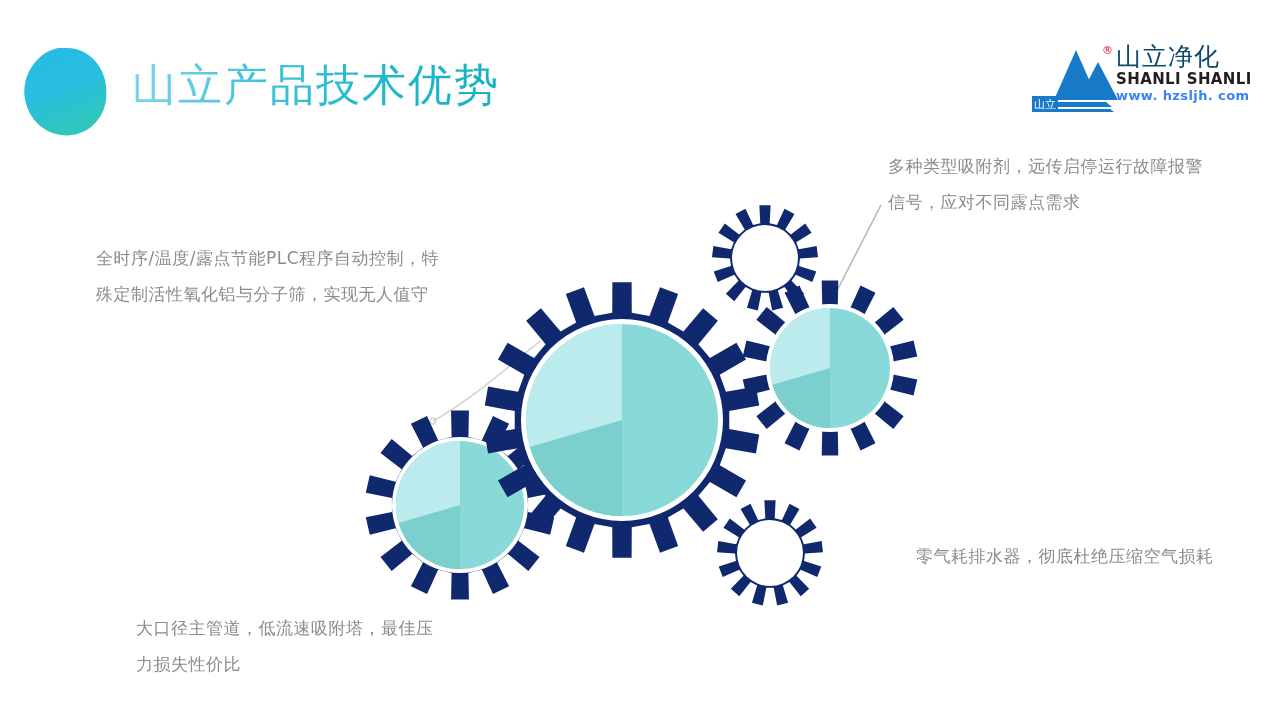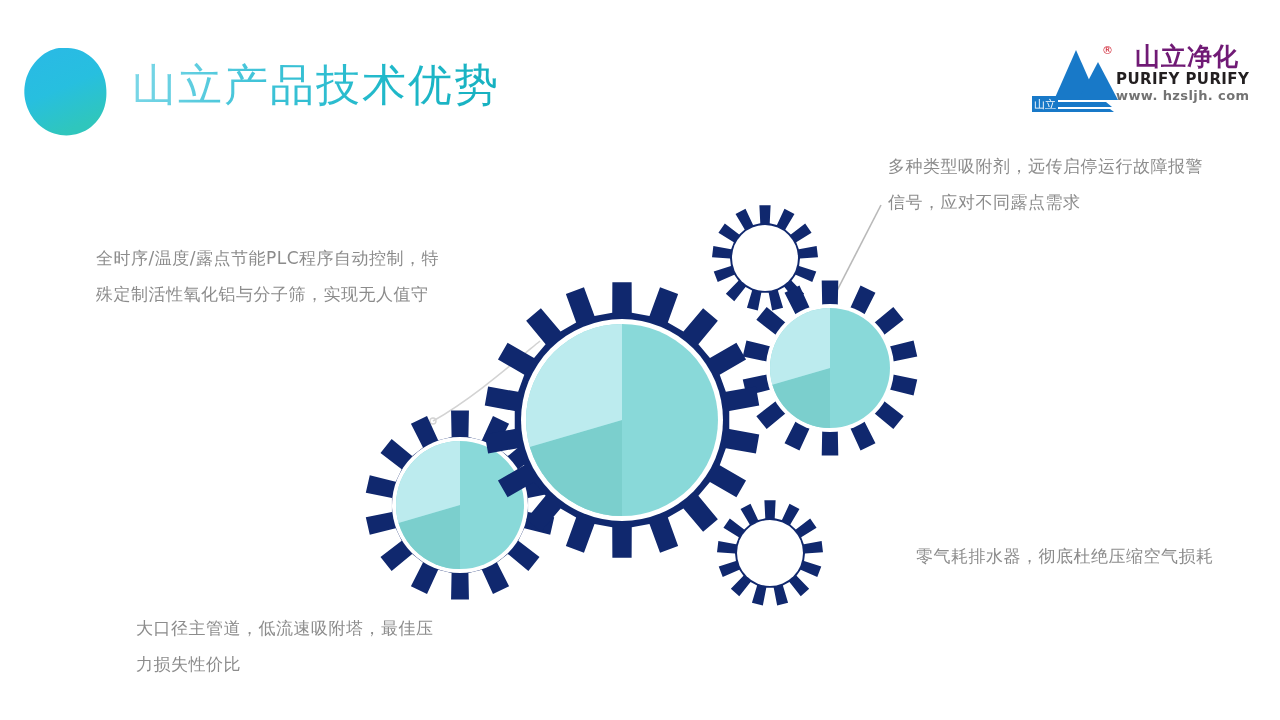--- a/index.html
+++ b/index.html
@@ -59,39 +59,38 @@
   #brand-logo .logo-text {
     position: absolute;
     left: 96px;
     top: 0px;
     width: 142px;
     height: 70px;
   }
   .logo-cn {
     font-size: 25px;
     line-height: 29px;
-    font-weight: 700;
-    color: #701a75;
+    font-weight: 400;
+    color: #0c4a6e;
     letter-spacing: 1px;
     white-space: nowrap;
-    text-align: center;
   }
   .logo-en {
     font-size: 15px;
     line-height: 17px;
     font-weight: 700;
     color: #231f20;
     letter-spacing: 0.4px;
     white-space: nowrap;
   }
   .logo-url {
     font-size: 13px;
     line-height: 16px;
     font-weight: 700;
-    color: #737373;
+    color: #3b82f6;
     letter-spacing: 0.4px;
     white-space: nowrap;
   }
   .logo-reg {
     position: absolute;
     left: 82px;
     top: 2px;
     font-size: 11px;
     color: #cf2030;
   }
@@ -148,21 +147,21 @@
         <polygon points="46,58 66,20 86,58" fill="#1879c8"></polygon>
         <path d="M18,60 L74,60 L80,65 L12,65 Z" fill="#1879c8"></path>
         <path d="M22,67 L78,67 L82,70 L18,70 Z" fill="#1879c8"></path>
         <rect x="0" y="54" width="26" height="16" fill="#1879c8"></rect>
         <text x="13" y="66" font-family="'DejaVu Sans','Liberation Sans',sans-serif" font-size="11" fill="#ffffff" text-anchor="middle">山立</text>
       </svg>
     </div>
     <span class="logo-reg">®</span>
     <div class="logo-text">
       <div class="logo-cn">山立净化</div>
-      <div class="logo-en">PURIFY PURIFY</div>
+      <div class="logo-en">SHANLI SHANLI</div>
       <div class="logo-url">www. hzsljh. com</div>
     </div>
   </div>
 
   <svg id="gears-svg" viewBox="0 0 1280 720">
     <defs>
 
       <g id="pieHub">
 
         <circle cx="0" cy="0" r="100" fill="#89d9d9"></circle>

